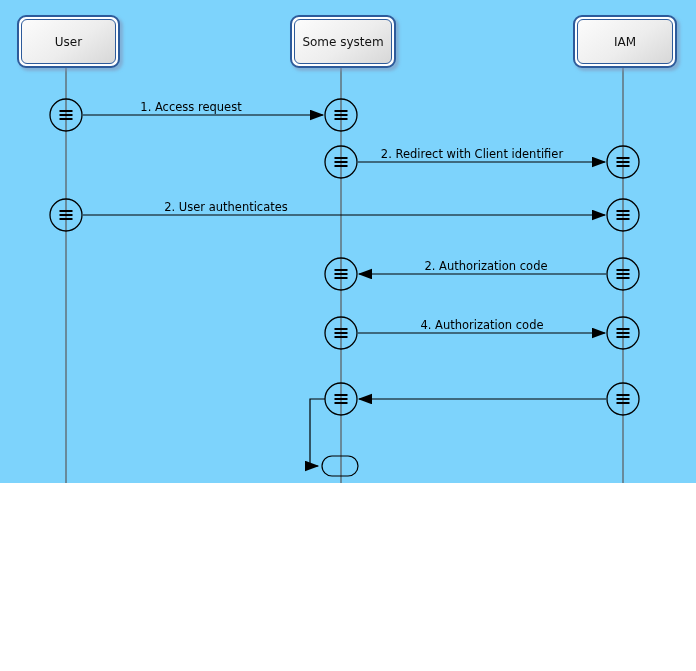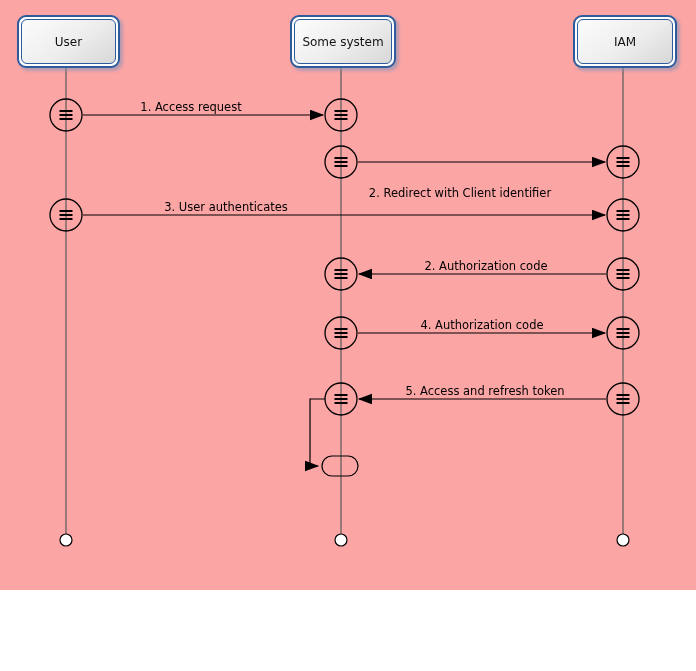--- a/index.html
+++ b/index.html
@@ -3,22 +3,22 @@
 <meta charset="utf-8">
 <style>
   html, body {
     margin: 0;
     padding: 0;
     background: #ffffff;
   }
   #canvas {
     position: relative;
     width: 696px;
-    height: 590px;
-    background: #fca5a5;
+    height: 483px;
+    background: #7dd3fc;
     font-family: "DejaVu Sans", "Liberation Sans", sans-serif;
     overflow: hidden;
   }
   #diagram-svg {
     position: absolute;
     left: 0;
     top: 0;
     width: 696px;
     height: 671px;
   }
@@ -145,20 +145,19 @@
       <span class="actor-label">IAM</span>
     </div>
   </div>
   <div class="actor-box" style="left:290px; top:15px; width:106px; height:53px;">
     <div class="actor-box-inner">
       <span class="actor-label">Some system</span>
     </div>
   </div>
 
   <div class="msg-label" style="left:191px; top:100px;">1. Access request</div>
-  <div class="msg-label" style="left:460px; top:147px;margin-top:39px;">2. Redirect with Client identifier</div>
-  <div class="msg-label" style="left:226px; top:200px;">3. User authenticates</div>
+  <div class="msg-label" style="left:472px; top:147px;">2. Redirect with Client identifier</div>
+  <div class="msg-label" style="left:226px; top:200px;">2. User authenticates</div>
   <div class="msg-label" style="left:486px; top:259px;">2. Authorization code</div>
   <div class="msg-label" style="left:482px; top:318px;">4. Authorization code</div>
-  <div class="msg-label" style="left:485px; top:384px;">5. Access and refresh token</div>
 
 
 </div>
 
 </body></html>

